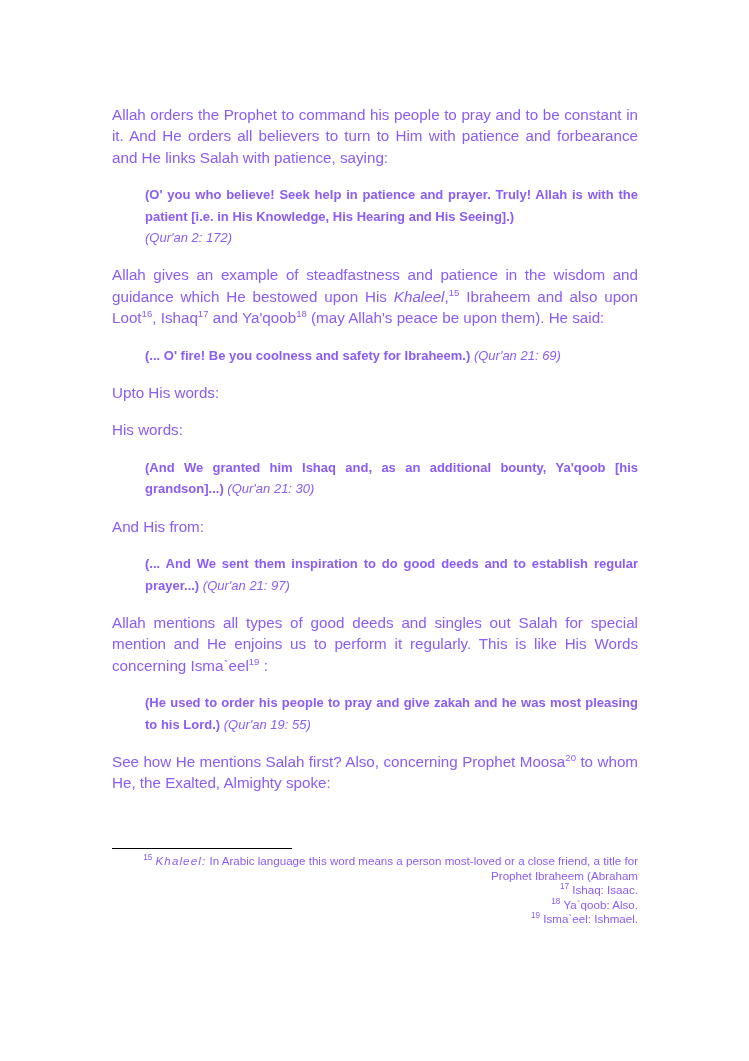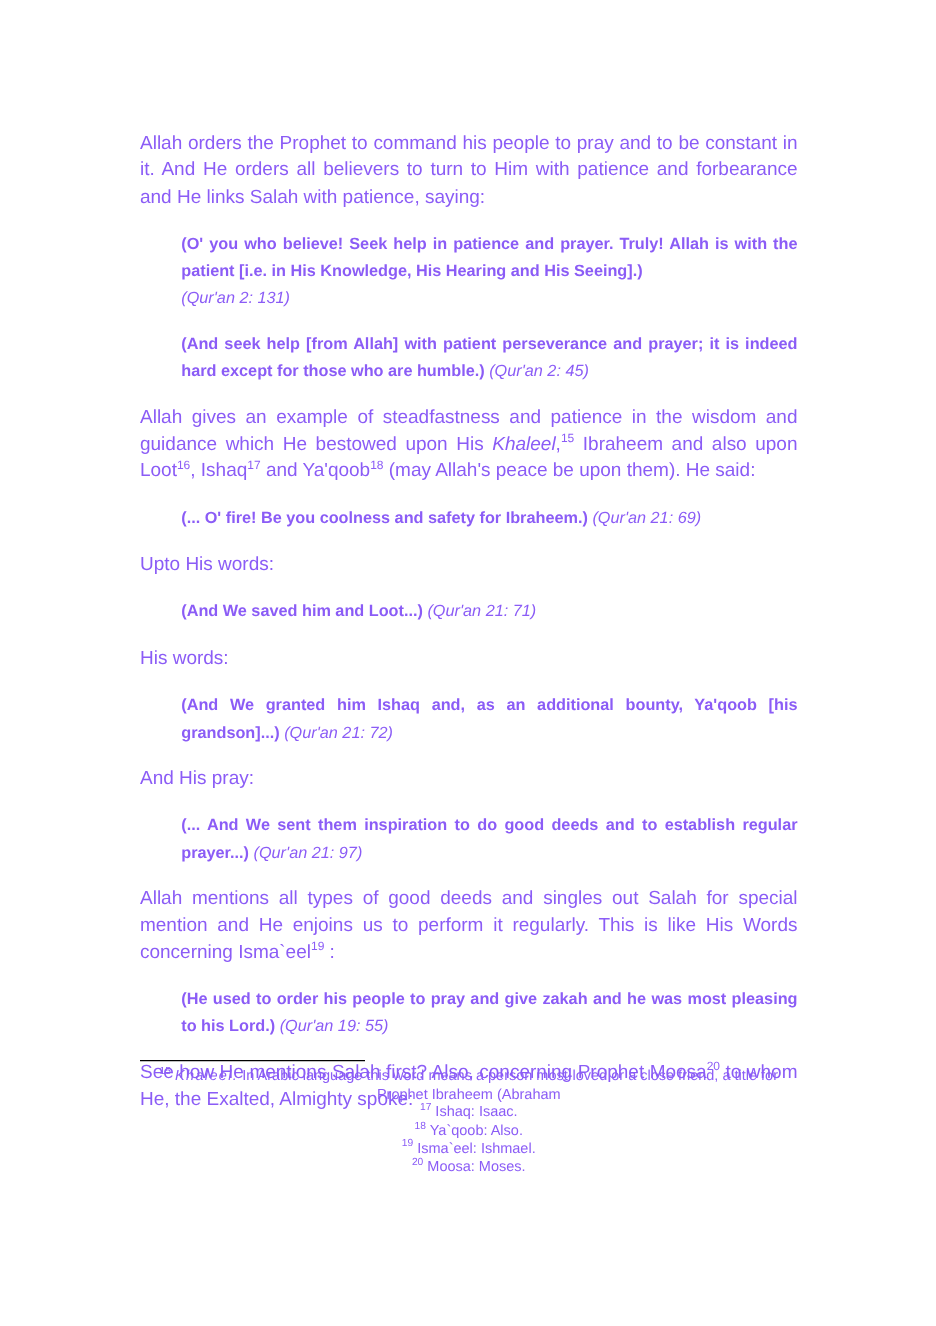--- a/index.html
+++ b/index.html
@@ -68,21 +68,21 @@
   }
   .fn-rule {
     width: 180px;
     height: 0;
     border-top: 1.2px solid #000000;
     margin: 0 0 5px 0;
   }
   .fn {
     font-size: 11.6px;
     line-height: 14.6px;
-    text-align: center;
+    text-align: right;
     margin: 0;
   }
   .fn sup {
     font-size: 8.2px;
   }
   .fn .kh {
     font-style: italic;
     letter-spacing: 1.1px;
   }
 </style>
@@ -90,53 +90,45 @@
 <body>
 
 <div class="page">
 
   <div class="content">
 
     <p class="body-par">Allah orders the Prophet to command his people to pray and to be constant in it. And He orders all believers to turn to Him with patience and forbearance and He links Salah with patience, saying:</p>
 
     <p class="quote">
       <span>(O' you who believe! Seek help in patience and prayer. Truly! Allah is with the patient [i.e. in His Knowledge, His Hearing and His Seeing].)</span>
-      <span class="src-block">(Qur'an 2: 131)</span>
+      <span class="src-block">(Qur'an 2: 172)</span>
     </p>
 
 
-    <p class="quote">
-      <span>(And seek help [from Allah] with patient perseverance and prayer; it is indeed hard except for those who are humble.)</span>
-      <span class="src">(Qur'an 2: 45)</span>
-    </p>
 
     <p class="body-par">
       <span>Allah gives an example of steadfastness and patience in the wisdom and guidance which He bestowed upon His </span><span class="it">Khaleel</span><span>,</span><sup>15</sup><span> Ibraheem and also upon Loot</span><sup>16</sup><span>, Ishaq</span><sup>17</sup><span> and Ya'qoob</span><sup>18</sup><span> (may Allah's peace be upon them). He said:</span>
     </p>
 
     <p class="quote">
       <span>(... O' fire! Be you coolness and safety for Ibraheem.)</span>
       <span class="src">(Qur'an 21: 69)</span>
     </p>
 
     <p class="body-par">Upto His words:</p>
 
-    <p class="quote">
-      <span>(And We saved him and Loot...)</span>
-      <span class="src">(Qur'an 21: 71)</span>
-    </p>
 
     <p class="body-par">His words:</p>
 
     <p class="quote">
       <span>(And We granted him Ishaq and, as an additional bounty, Ya'qoob [his grandson]...)</span>
-      <span class="src">(Qur'an 21: 72)</span>
+      <span class="src">(Qur'an 21: 30)</span>
     </p>
 
-    <p class="body-par">And His pray:</p>
+    <p class="body-par">And His from:</p>
 
     <p class="quote">
       <span>(... And We sent them inspiration to do good deeds and to establish regular prayer...)</span>
       <span class="src">(Qur'an 21: 97)</span>
     </p>
 
     <p class="body-par">
       <span>Allah mentions all types of good deeds and singles out Salah for special mention and He enjoins us to perform it regularly. This is like His Words concerning Isma`eel</span><sup>19</sup><span> :</span>
     </p>
 
@@ -168,19 +160,15 @@
     <p class="fn">
       <sup>18</sup>
       <span>Ya`qoob: Also.</span>
     </p>
 
     <p class="fn">
       <sup>19</sup>
       <span>Isma`eel: Ishmael.</span>
     </p>
 
-    <p class="fn">
-      <sup>20</sup>
-      <span>Moosa: Moses.</span>
-    </p>
   </div>
 
 </div>
 
 </body></html>

